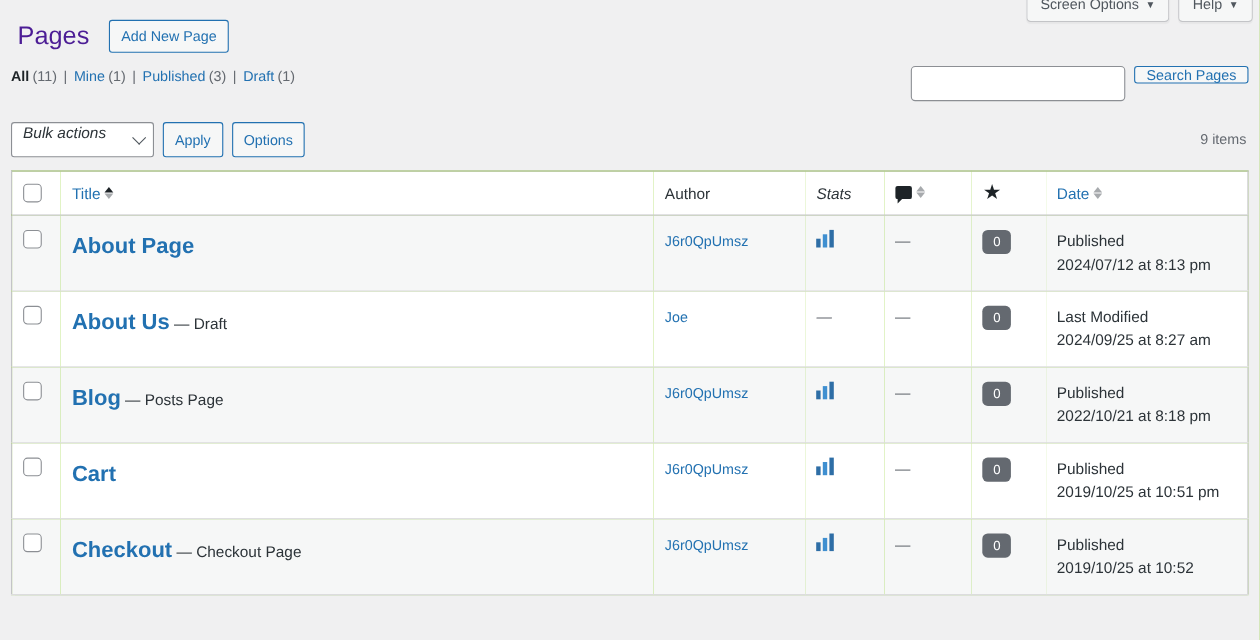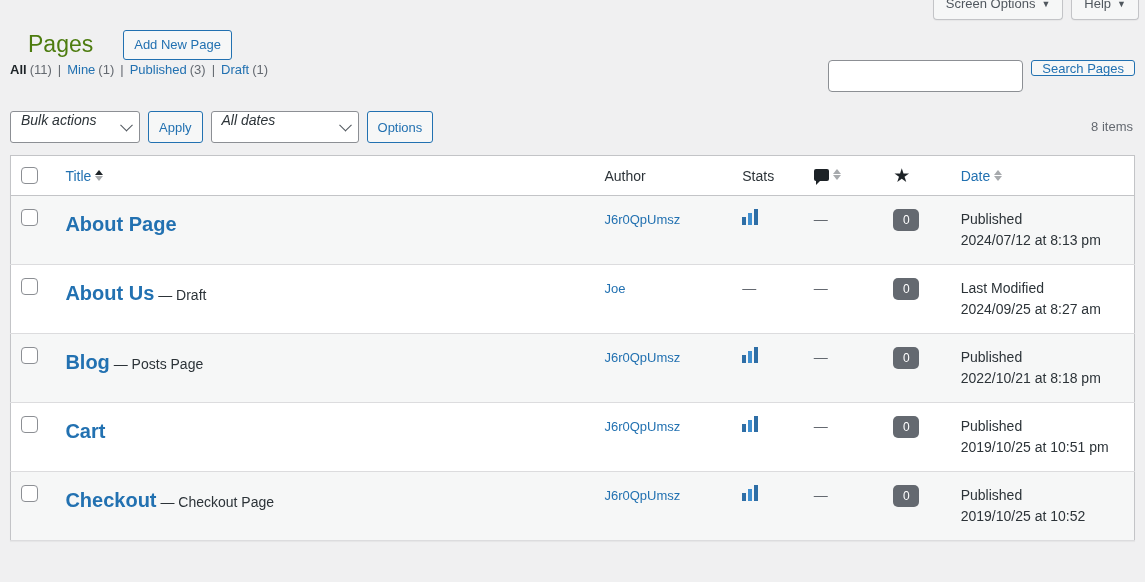--- a/index.html
+++ b/index.html
@@ -34,23 +34,23 @@
   .caret { font-size: 9px; margin-left: 6px; position: relative; top: -1px; }
 
   
   .heading-row {
     position: absolute; top: 8px; left: 10px;
     display: flex; align-items: center; gap: 12px;
   }
   .page-title {
     font-size: 23px;
     font-weight: 400;
-    color: #4d7c0f;
+    color: #4c1d95;
     line-height: 1.3;
-    margin: 18px;
+    margin: 6px;
     padding: 4px 0;
   }
   .add-new {
     display: inline-block;
     font-size: 13px;
     line-height: 2.15;
     padding: 0 10px;
     color: #2271b1;
     background: #f6f7f7;
     border: 1px solid #2271b1;
@@ -170,21 +170,21 @@
     color: #2c3338;
     padding: 8px 10px;
     border-bottom: 1px solid #c3c4c7;
     vertical-align: middle;
     height: 40px;
     background: #fff;
   }
   th.col-cb, td.col-cb { width: 44px; padding-left: 12px; padding-right: 0; }
   th.col-title, td.col-title { width: 528px; }
   th.col-author, td.col-author { width: 135px; }
-  th.col-stats, td.col-stats { width: 70px; }
+  th.col-stats, td.col-stats { width: 70px; font-style: italic; }
   th.col-comments, td.col-comments { width: 78px; }
   th.col-star, td.col-star { width: 66px; }
   th.col-date, td.col-date { width: 180px; }
 
   .sortable-link {
     color: #2271b1; text-decoration: none; cursor: pointer;
     display: inline-flex; align-items: center; gap: 4px;
   }
   .sort-arrows {
     display: inline-flex; flex-direction: column;
@@ -333,27 +333,23 @@
     <button class="search-submit">Search Pages</button>
   </div>
 
   <div class="tablenav">
     <div class="actions-left">
       <div class="wp-select">
         <span>Bulk actions</span>
         <span class="chev"></span>
       </div>
       <button class="btn-secondary">Apply</button>
-      <div class="wp-select dates">
-        <span>All dates</span>
-        <span class="chev"></span>
-      </div>
       <button class="btn-secondary">Options</button>
     </div>
-    <div class="displaying-num">8 items</div>
+    <div class="displaying-num">9 items</div>
   </div>
 
   <table class="wp-list-table">
     <thead>
       <tr>
         <th class="col-cb">
           <span class="cb"></span>
         </th>
         <th class="col-title">
           <a class="sortable-link">

